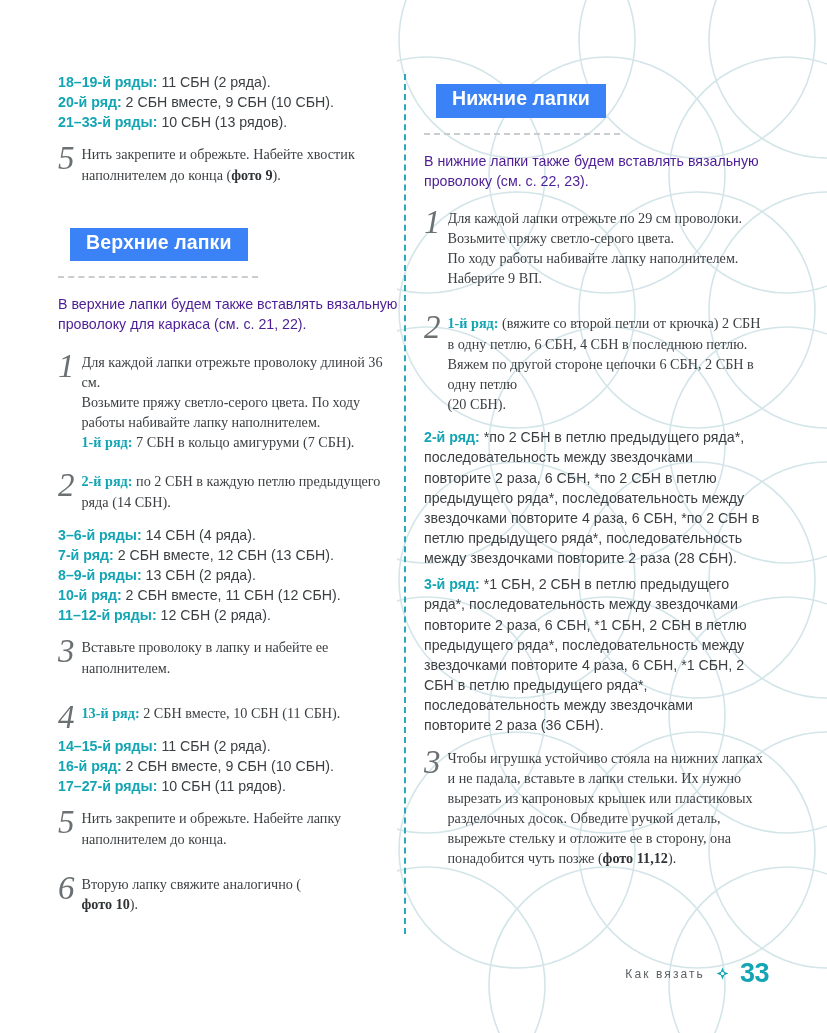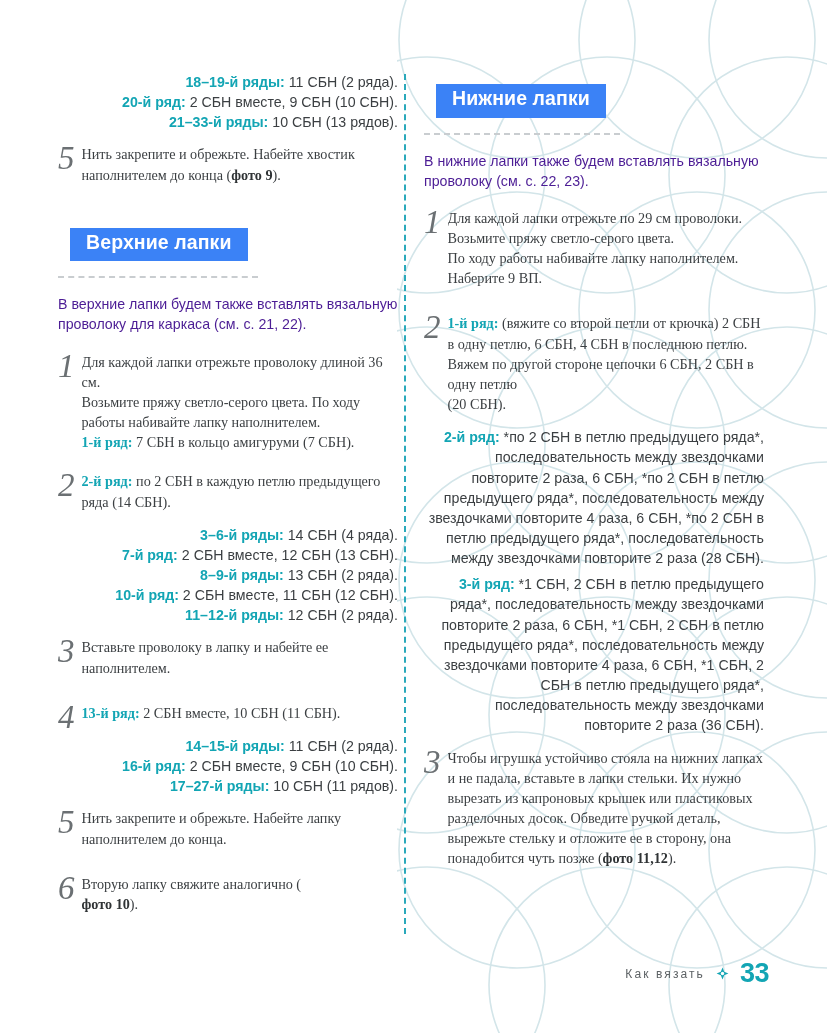--- a/index.html
+++ b/index.html
@@ -102,21 +102,21 @@
     font-size:14.2px;
     line-height:1.42;
     font-family:Liberation Serif, serif;
   }
 
   .rows{
     margin:0;
     font-size:14.2px;
     line-height:1.42;
   }
-  .rows .line{display:block;text-align:right;}
+  .rows .line{display:block;}
 
   .gap-s{height:6px;}
   .gap-m{height:12px;}
   .gap-l{height:18px;}
 
   
   .footer{
     position:absolute;
     right:58px;bottom:46px;
     display:flex;

